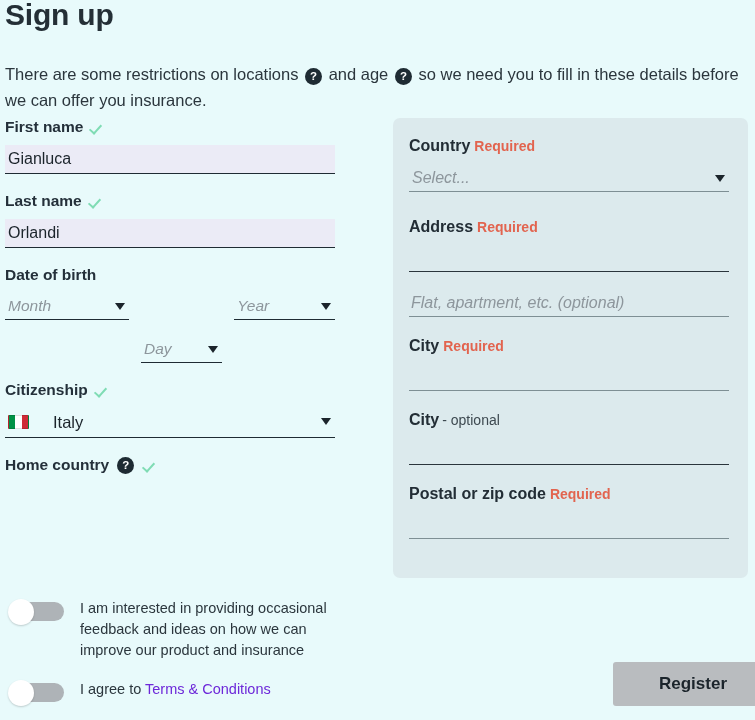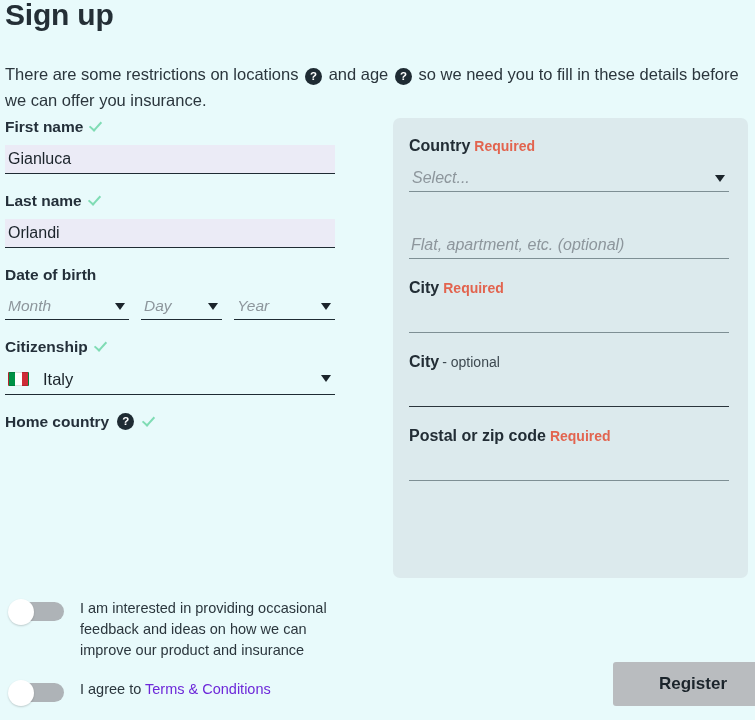--- a/index.html
+++ b/index.html
@@ -58,21 +58,21 @@
     left: 5px; top: 118px;
     width: 330px;
   }
   .field { margin-bottom: 18px; }
 
   .field-label {
     font-size: 15.5px;
     font-weight: bold;
     color: #24303a;
     display: flex;
-    align-items: flex-start;
+    align-items: flex-end;
     gap: 6px;
     margin-bottom: 9px;
     line-height: 18px;
   }
   .check-icon {
     display: inline-block;
     width: 15px; height: 15px;
     position: relative;
     flex: none;
   }
@@ -124,28 +124,28 @@
   }
   .caret {
     position: absolute;
     right: 4px; top: 10px;
     width: 0; height: 0;
     border-left: 5.5px solid transparent;
     border-right: 5.5px solid transparent;
     border-top: 7px solid #1b242b;
   }
   .sel-month { width: 128px; }
-  .sel-day   { width: 84px; }
+  .sel-day   { width: 84px; margin-top: 43px; }
   .sel-year  { width: 104px; }
 
   .sel-wide { width: 330px; height: 30px; }
   .sel-wide .sel-text {
     display: flex;
     align-items: center;
-    gap: 14px;
+    gap: 24px;
     line-height: 28px;
     font-size: 16.5px;
   }
 
   
   .flag {
     display: inline-block;
     width: 21px; height: 14px;
     flex: none;
     border: 0.5px solid rgba(0,0,0,0.12);
@@ -363,20 +363,26 @@
         <span>Country</span><span class="req">Required</span>
       </div>
       <div class="p-sel">
         <div class="sel-text">Select...</div>
         <span class="caret"></span>
       </div>
     </div>
 
     <div class="gap-md"></div>
 
+    <div class="p-field">
+      <div class="p-label">
+        <span>Address</span><span class="req">Required</span>
+      </div>
+      <input class="p-input dark" type="text" value="" style="">
+    </div>
 
     <div class="gap-sm"></div>
 
     <div class="p-field">
       <input class="p-input" type="text" placeholder="Flat, apartment, etc. (optional)" style="">
     </div>
 
     <div class="gap-sm"></div>
 
     <div class="p-field">

